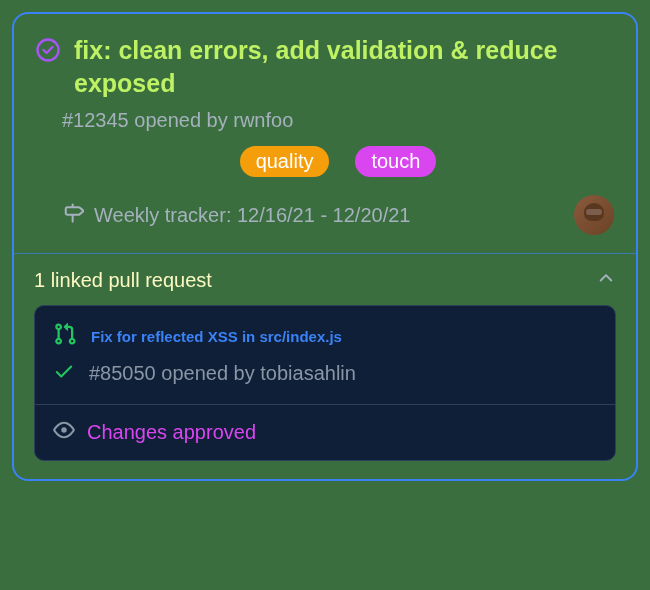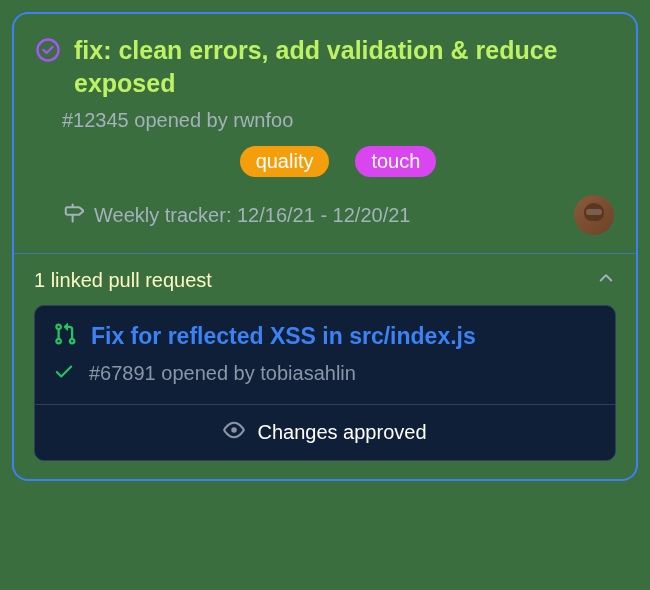--- a/index.html
+++ b/index.html
@@ -124,21 +124,21 @@
     .pr-body {
       padding: 16px 18px 18px 18px;
     }
     .pr-header {
       display: flex;
       align-items: center;
       gap: 14px;
     }
     .pr-title {
       color: #3b82f6;
-      font-size: 23px;
+      font-size: 15px;
       font-weight: 600;
       cursor: pointer;
     }
     .pr-meta-row {
       display: flex;
       align-items: center;
       gap: 14px;
       margin-top: 10px;
     }
     .pr-meta {
@@ -149,23 +149,22 @@
       margin-top: 14px;
       margin-left: 36px;
     }
     .label-ready { background: #ec4899; }
     .pr-footer {
       border-top: 1px solid #2d3f5a;
       padding: 14px 18px;
       display: flex;
       align-items: center;
       gap: 12px;
-      color: #ffffff;
-      font-size: 20px;
-      justify-content: center;
+      color: #d946ef;
+      font-size: 20px;
     }
   </style>
 </head>
 <body>
 
 <div class="card">
 
   <div class="issue-section">
     <div class="issue-header">
       <span class="issue-icon">
@@ -219,21 +218,21 @@
             </svg>
           </span>
           <div class="pr-title">Fix for reflected XSS in src/index.js</div>
         </div>
         <div class="pr-meta-row">
           <span>
             <svg width="22" height="22" viewBox="0 0 16 16" fill="#22c55e">
               <path d="M13.78 4.22a.75.75 0 010 1.06l-7.25 7.25a.75.75 0 01-1.06 0L2.22 9.28a.75.75 0 011.06-1.06L6 10.94l6.72-6.72a.75.75 0 011.06 0z"></path>
             </svg>
           </span>
-          <span class="pr-meta">#67891 opened by tobiasahlin</span>
+          <span class="pr-meta">#85050 opened by tobiasahlin</span>
         </div>
       </div>
       <div class="pr-footer">
         <span>
           <svg width="22" height="22" viewBox="0 0 16 16" fill="#8b96a5">
             <path d="M8 2c1.981 0 3.671.992 4.933 2.078 1.27 1.091 2.187 2.345 2.637 3.023a1.62 1.62 0 010 1.798c-.45.678-1.367 1.932-2.637 3.023C11.67 13.008 9.981 14 8 14c-1.981 0-3.671-.992-4.933-2.078C1.797 10.83.88 9.576.43 8.898a1.62 1.62 0 010-1.798c.45-.677 1.367-1.931 2.637-3.022C4.33 2.992 6.019 2 8 2zM1.679 7.932a.12.12 0 000 .136c.411.622 1.241 1.75 2.366 2.717C5.176 11.758 6.527 12.5 8 12.5c1.473 0 2.825-.742 3.955-1.715 1.124-.967 1.954-2.096 2.366-2.717a.12.12 0 000-.136c-.412-.621-1.242-1.75-2.366-2.717C10.824 4.242 9.473 3.5 8 3.5c-1.473 0-2.825.742-3.955 1.715-1.124.967-1.954 2.096-2.366 2.717zM8 10a2 2 0 100-4 2 2 0 000 4z"></path>
           </svg>
         </span>
         <span>Changes approved</span>
       </div>

